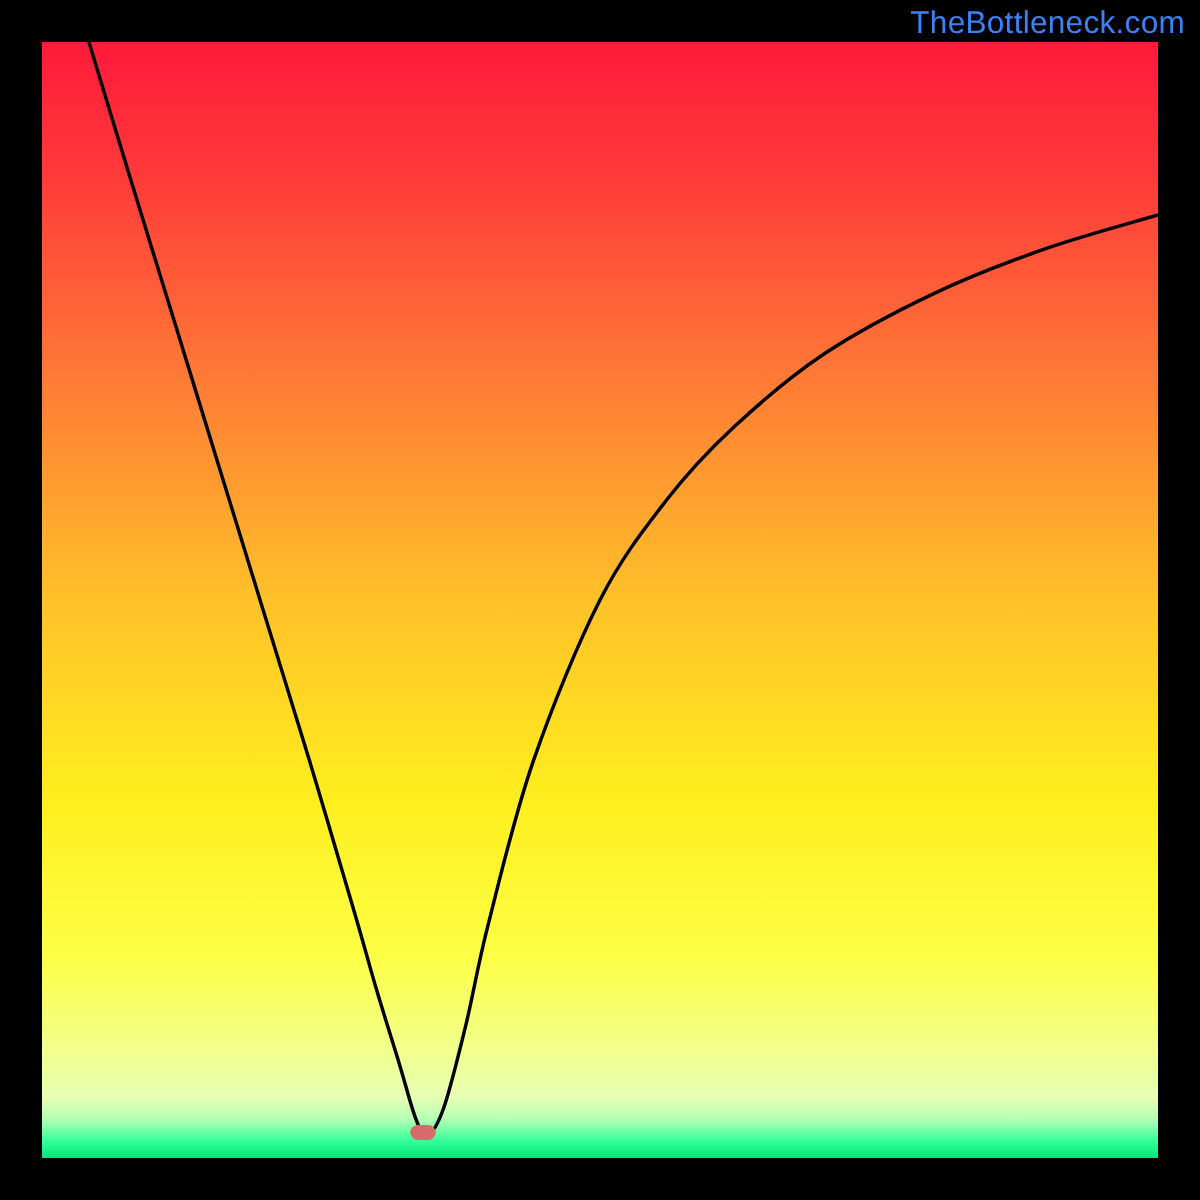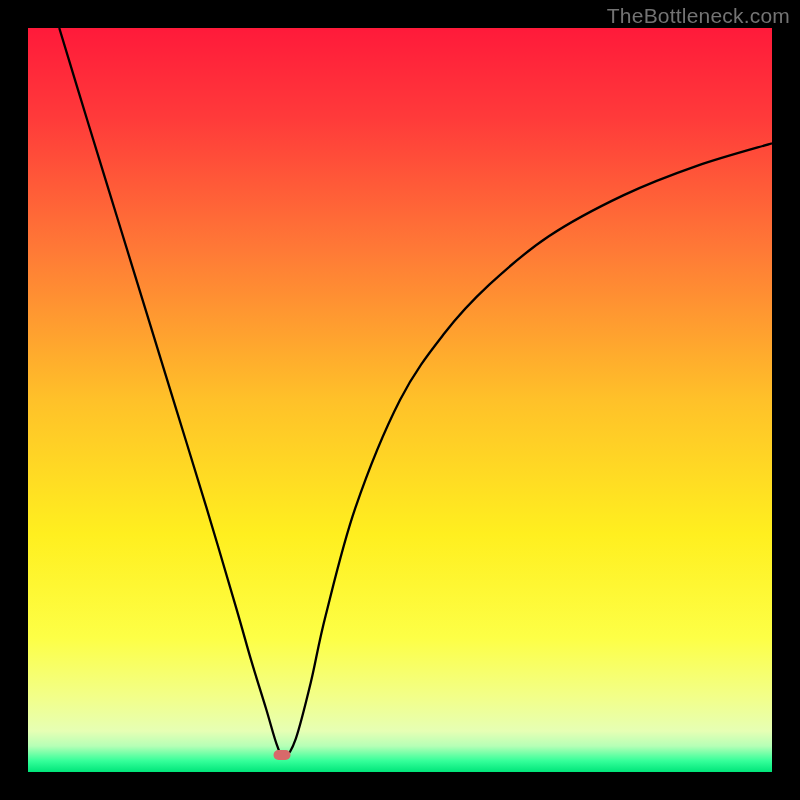--- a/index.html
+++ b/index.html
@@ -42,21 +42,21 @@
     width: 17px;
     height: 10px;
     border-radius: 6px;
     background: #d76a6a;
     transform: translate(-50%, -50%);
   }
   .watermark {
     position: absolute;
     top: 4px;
     right: 10px;
-    color: #737373;
+    color: #3b82f6;
     font-size: 21px;
     letter-spacing: 0.2px;
     font-weight: 500;
     text-align: right;
     user-select: none;
   }
 </style>
 </head>
 <body>
 

